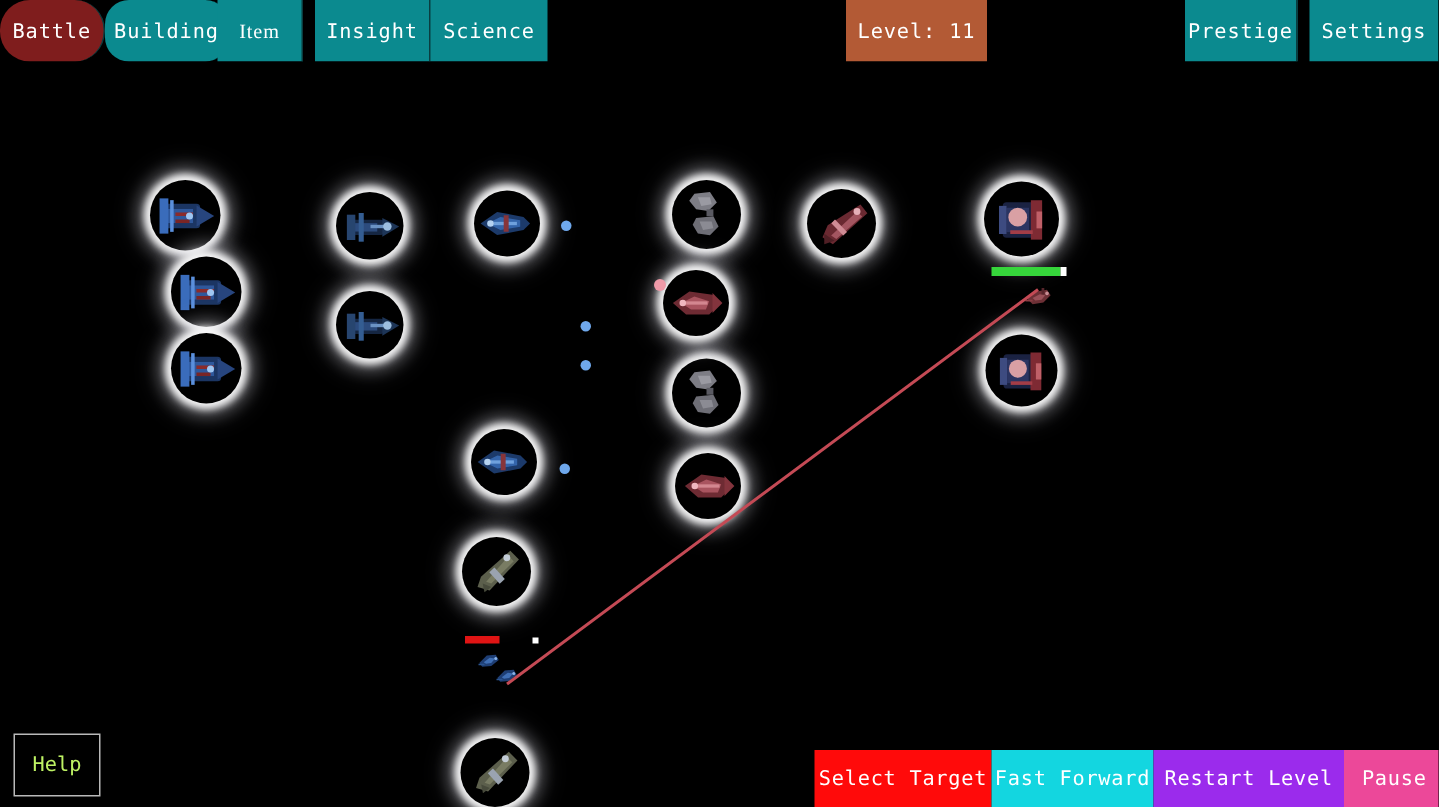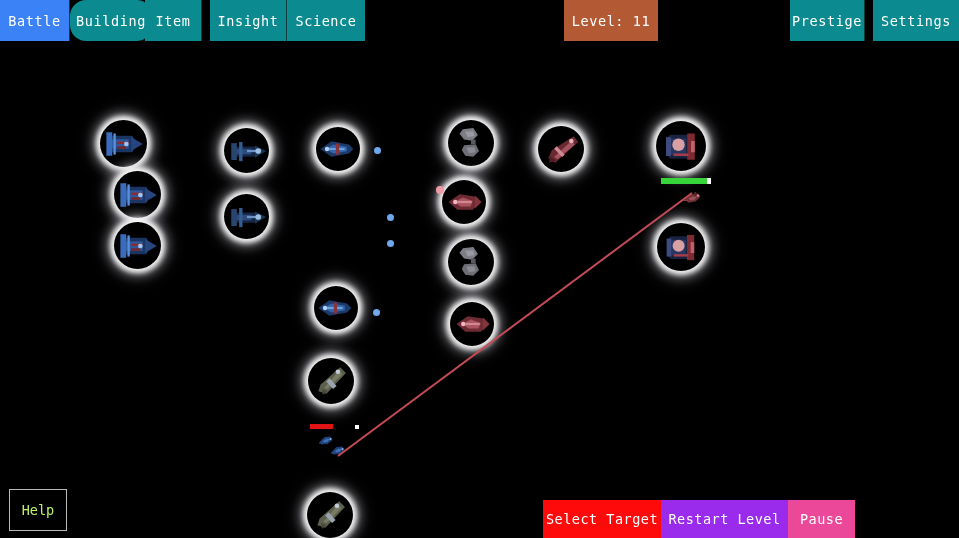--- a/index.html
+++ b/index.html
@@ -31,21 +31,21 @@
     justify-content: center;
     color: #ffffff;
     font-size: 13.5px;
     letter-spacing: 0.6px;
     box-sizing: border-box;
     border-right: 1px solid #0a3d3f;
     cursor: pointer;
     user-select: none;
   }
   .navtab.teal   { background: #0b8a8f; }
-  .navtab.active { background: #3b82f6; }
+  .navtab.active { background: #7f1d1d; border-radius: 20px; }
   .navtab.level  { background: #b35a35; border-right: none; }
   .navtab.noborder { border-right: none; }
 
   
   #battlefield {
     position: absolute;
     left: 0; top: 41px;
     width: 959px; height: 497px;
     background: #000000;
     overflow: hidden;
@@ -136,21 +136,21 @@
 </head>
 <body>
 
 <div id="top-bar">
   <div class="navtab active" style="left:0px;width:70px;">
     <span>Battle</span>
   </div>
   <div class="navtab teal" style="left:70px;width:83px;border-radius:16px;">
     <span>Building</span>
   </div>
-  <div class="navtab teal" style="left:145px;width:57px;">
+  <div class="navtab teal" style="left:145px;width:57px;font-family:Liberation Serif, serif;">
     <span>Item</span>
   </div>
   <div class="navtab teal" style="left:210px;width:77px;">
     <span>Insight</span>
   </div>
   <div class="navtab teal noborder" style="left:287px;width:78px;">
     <span>Science</span>
   </div>
 
   <div class="navtab level" style="left:564px;width:94px;">
@@ -373,19 +373,22 @@
 </div>
 
 <div id="help-button">
   <span>Help</span>
 </div>
 
 <div id="action-bar">
   <div class="actbtn" style="width:118px;background:#ff0a0a;">
     <span>Select Target</span>
   </div>
+  <div class="actbtn" style="width:108px;background:#13d6e0;">
+    <span>Fast Forward</span>
+  </div>
   <div class="actbtn" style="width:127px;background:#9b2bec;text-align:right;">
     <span>Restart Level</span>
   </div>
   <div class="actbtn" style="width:67px;background:#ec4899;">
     <span>Pause</span>
   </div>
 </div>
 
 </body></html>

